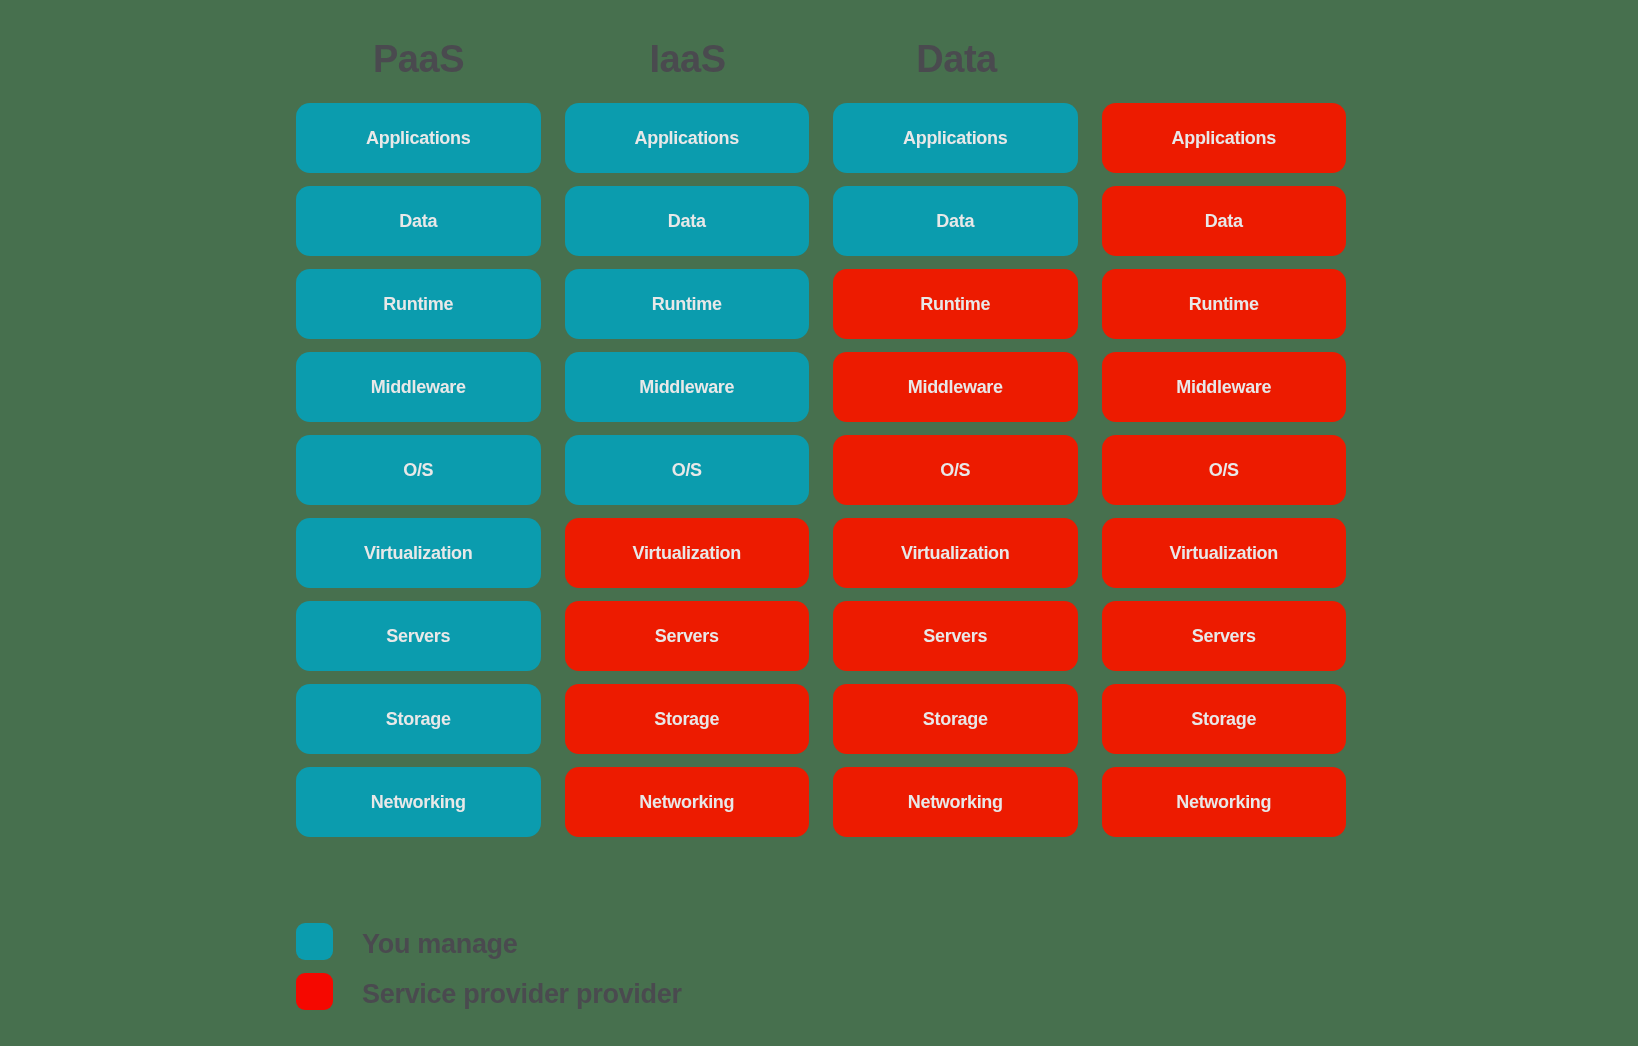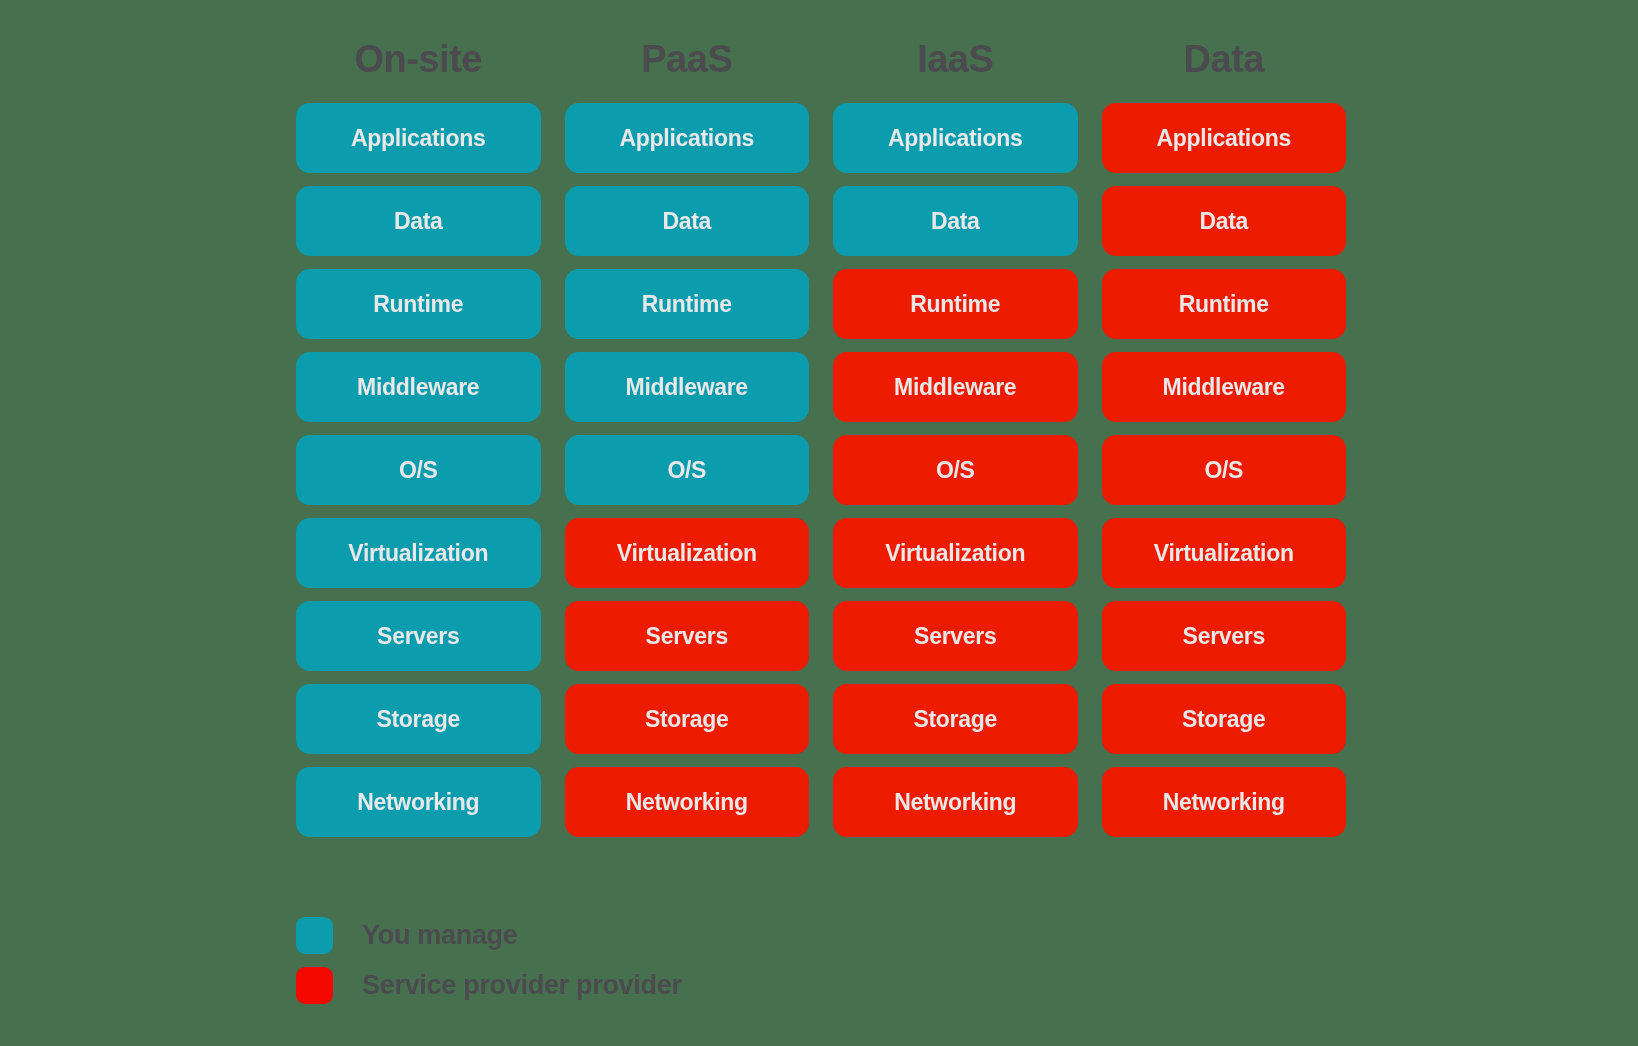--- a/index.html
+++ b/index.html
@@ -59,38 +59,38 @@
   .cell {
     width: 245px;
     height: 70px;
     border-radius: 14px;
     display: flex;
     align-items: center;
     justify-content: center;
     box-sizing: border-box;
   }
   .cell-label {
-    font-size: 23px;
+    font-size: 18px;
     font-weight: bold;
     color: #E8E8E8;
     letter-spacing: -0.3px;
     white-space: nowrap;
   }
   .cell.teal  { background: #0B9CAE; }
   .cell.red   { background: #ED1B00; }
 
   
   .legend {
     position: absolute;
     left: 296px;
     top: 910px;
   }
   .legend-item {
     display: flex;
-    align-items: center;
+    align-items: flex-end;
     height: 50px;
   }
   .legend-swatch {
     width: 37px;
     height: 37px;
     border-radius: 9px;
     flex: 0 0 auto;
   }
   .legend-swatch.teal { background: #0B9CAE; }
   .legend-swatch.red  { background: #F50800; }
@@ -102,21 +102,20 @@
     letter-spacing: -0.3px;
     white-space: nowrap;
   }
 </style>
 </head>
 <body>
 
 <div id="diagram">
 
   <div class="header-row">
-      <div class="col-header">On-site</div>
       <div class="col-header">PaaS</div>
       <div class="col-header">IaaS</div>
       <div class="col-header">Data</div>
     </div>
 
   <div class="matrix">
       <div class="matrix-row">
         <div class="cell teal">
           <span class="cell-label">Applications</span>
         </div>

